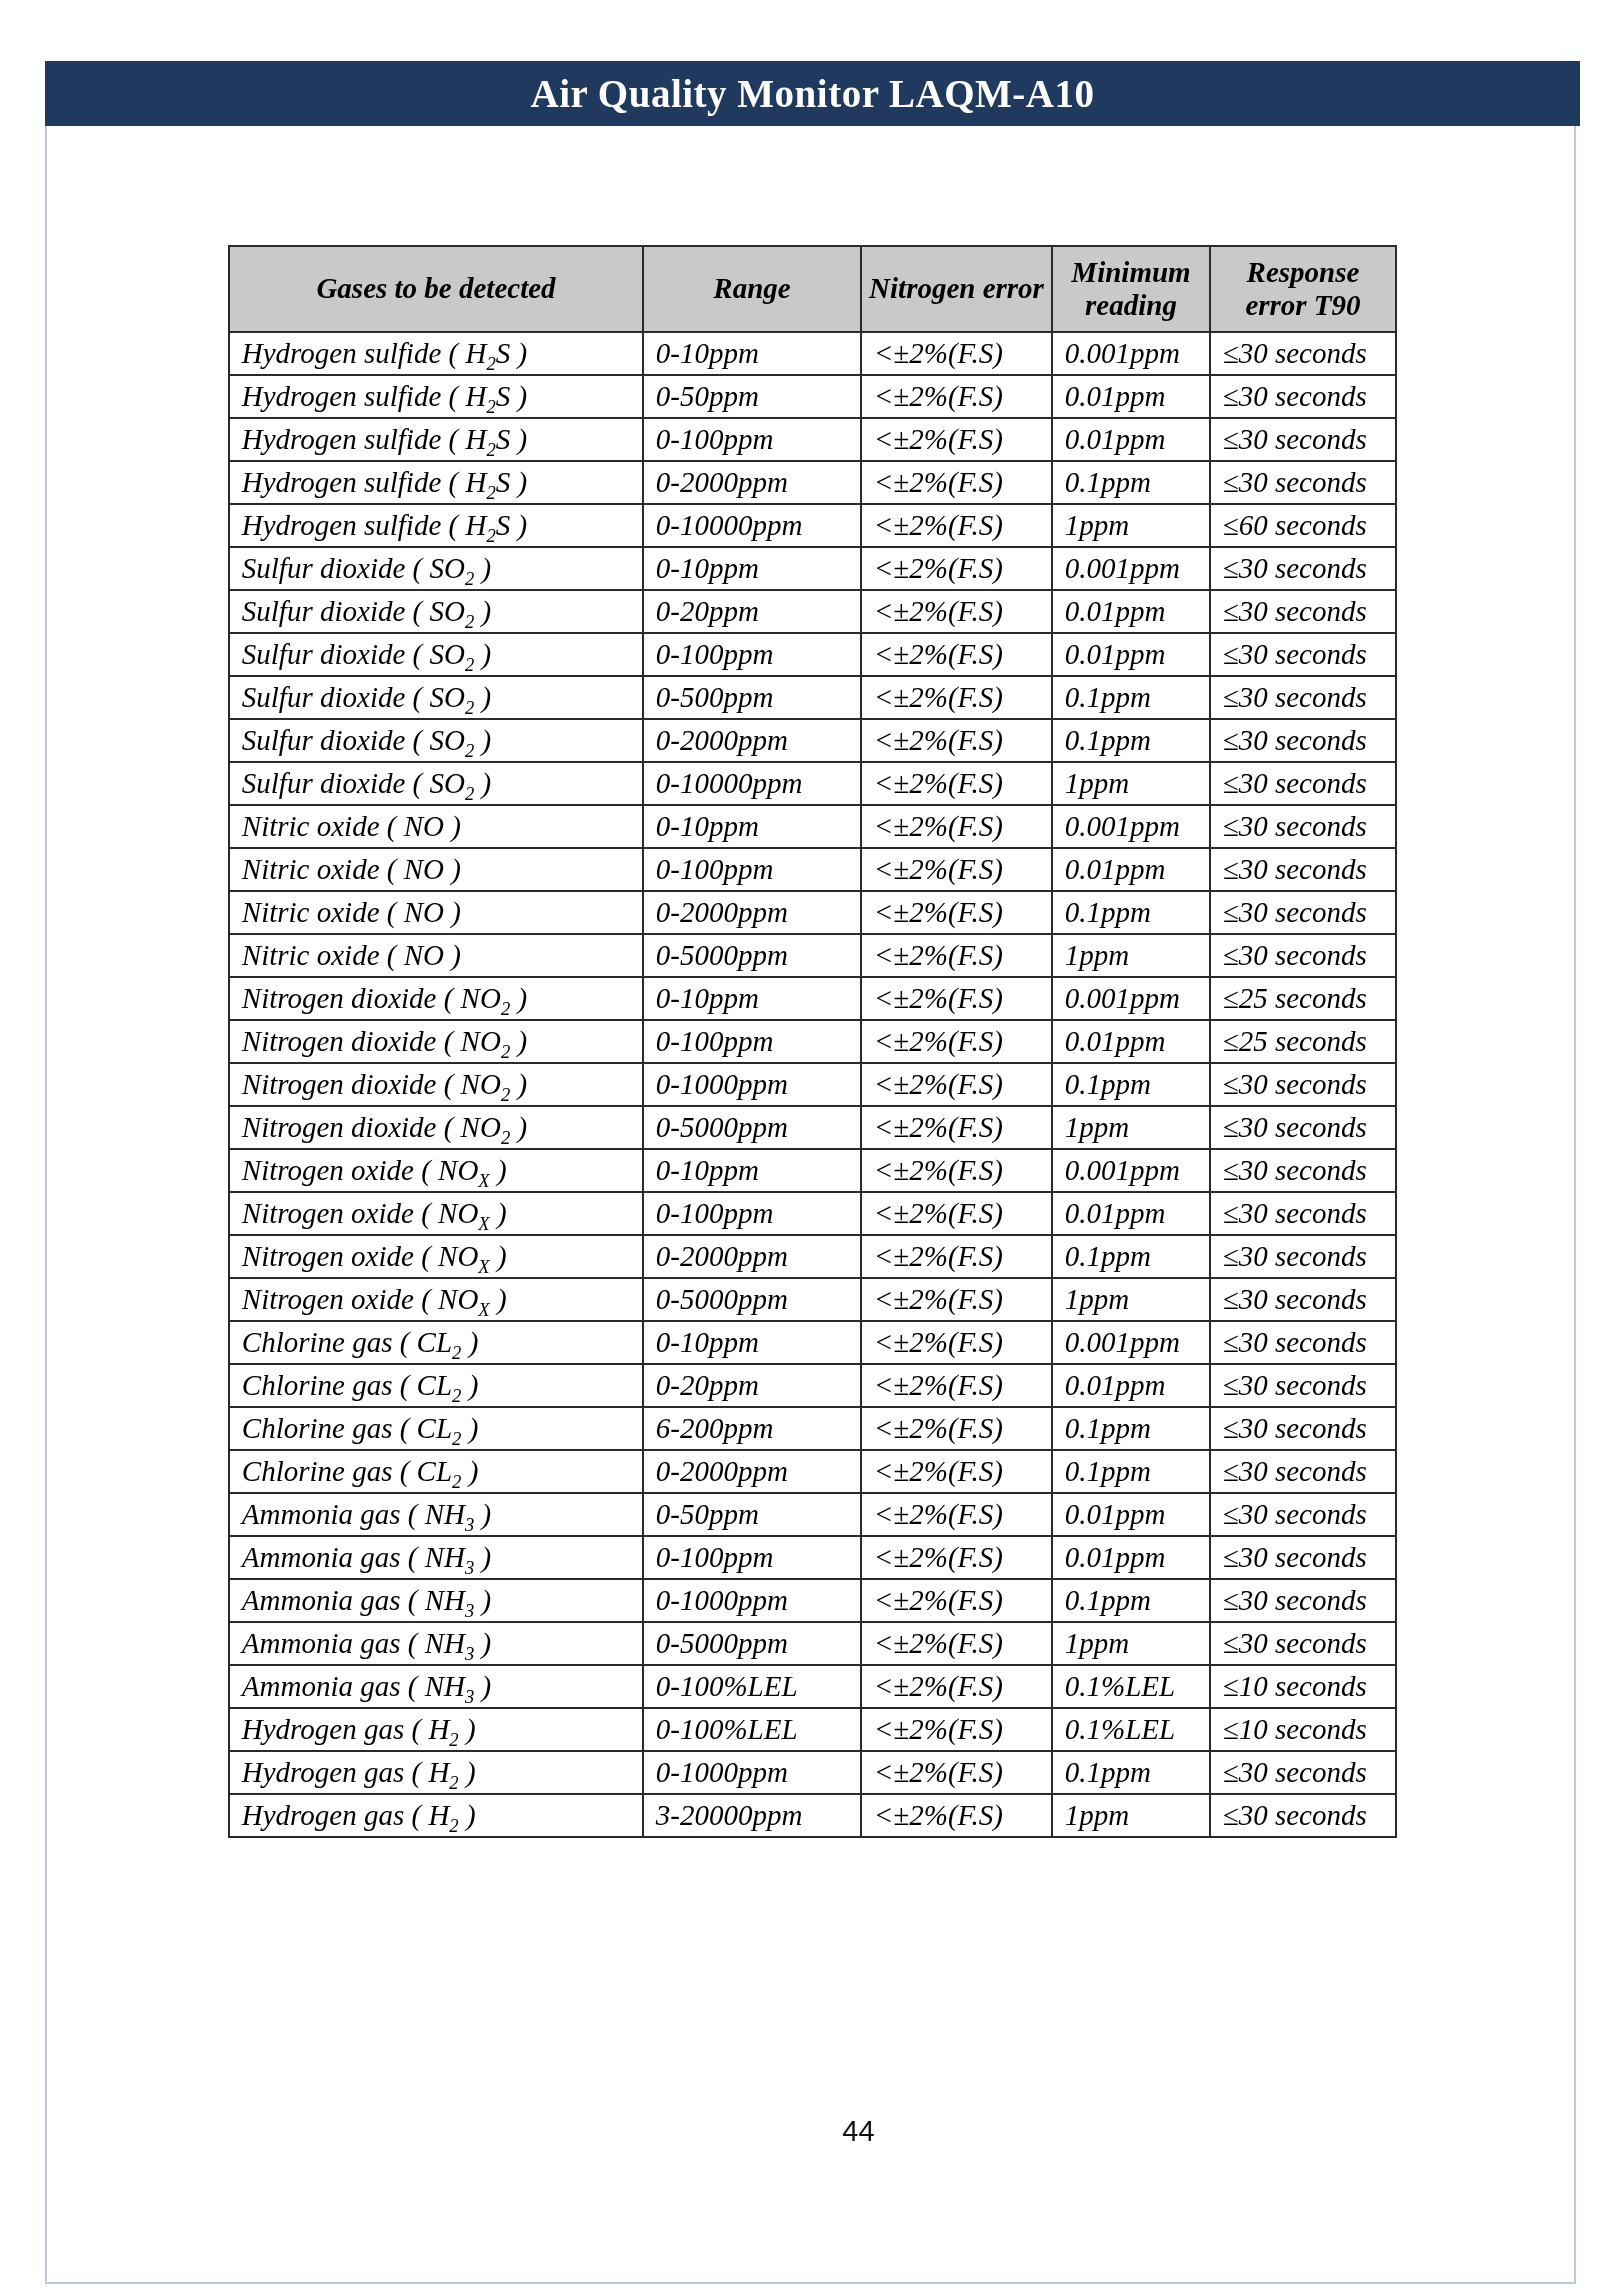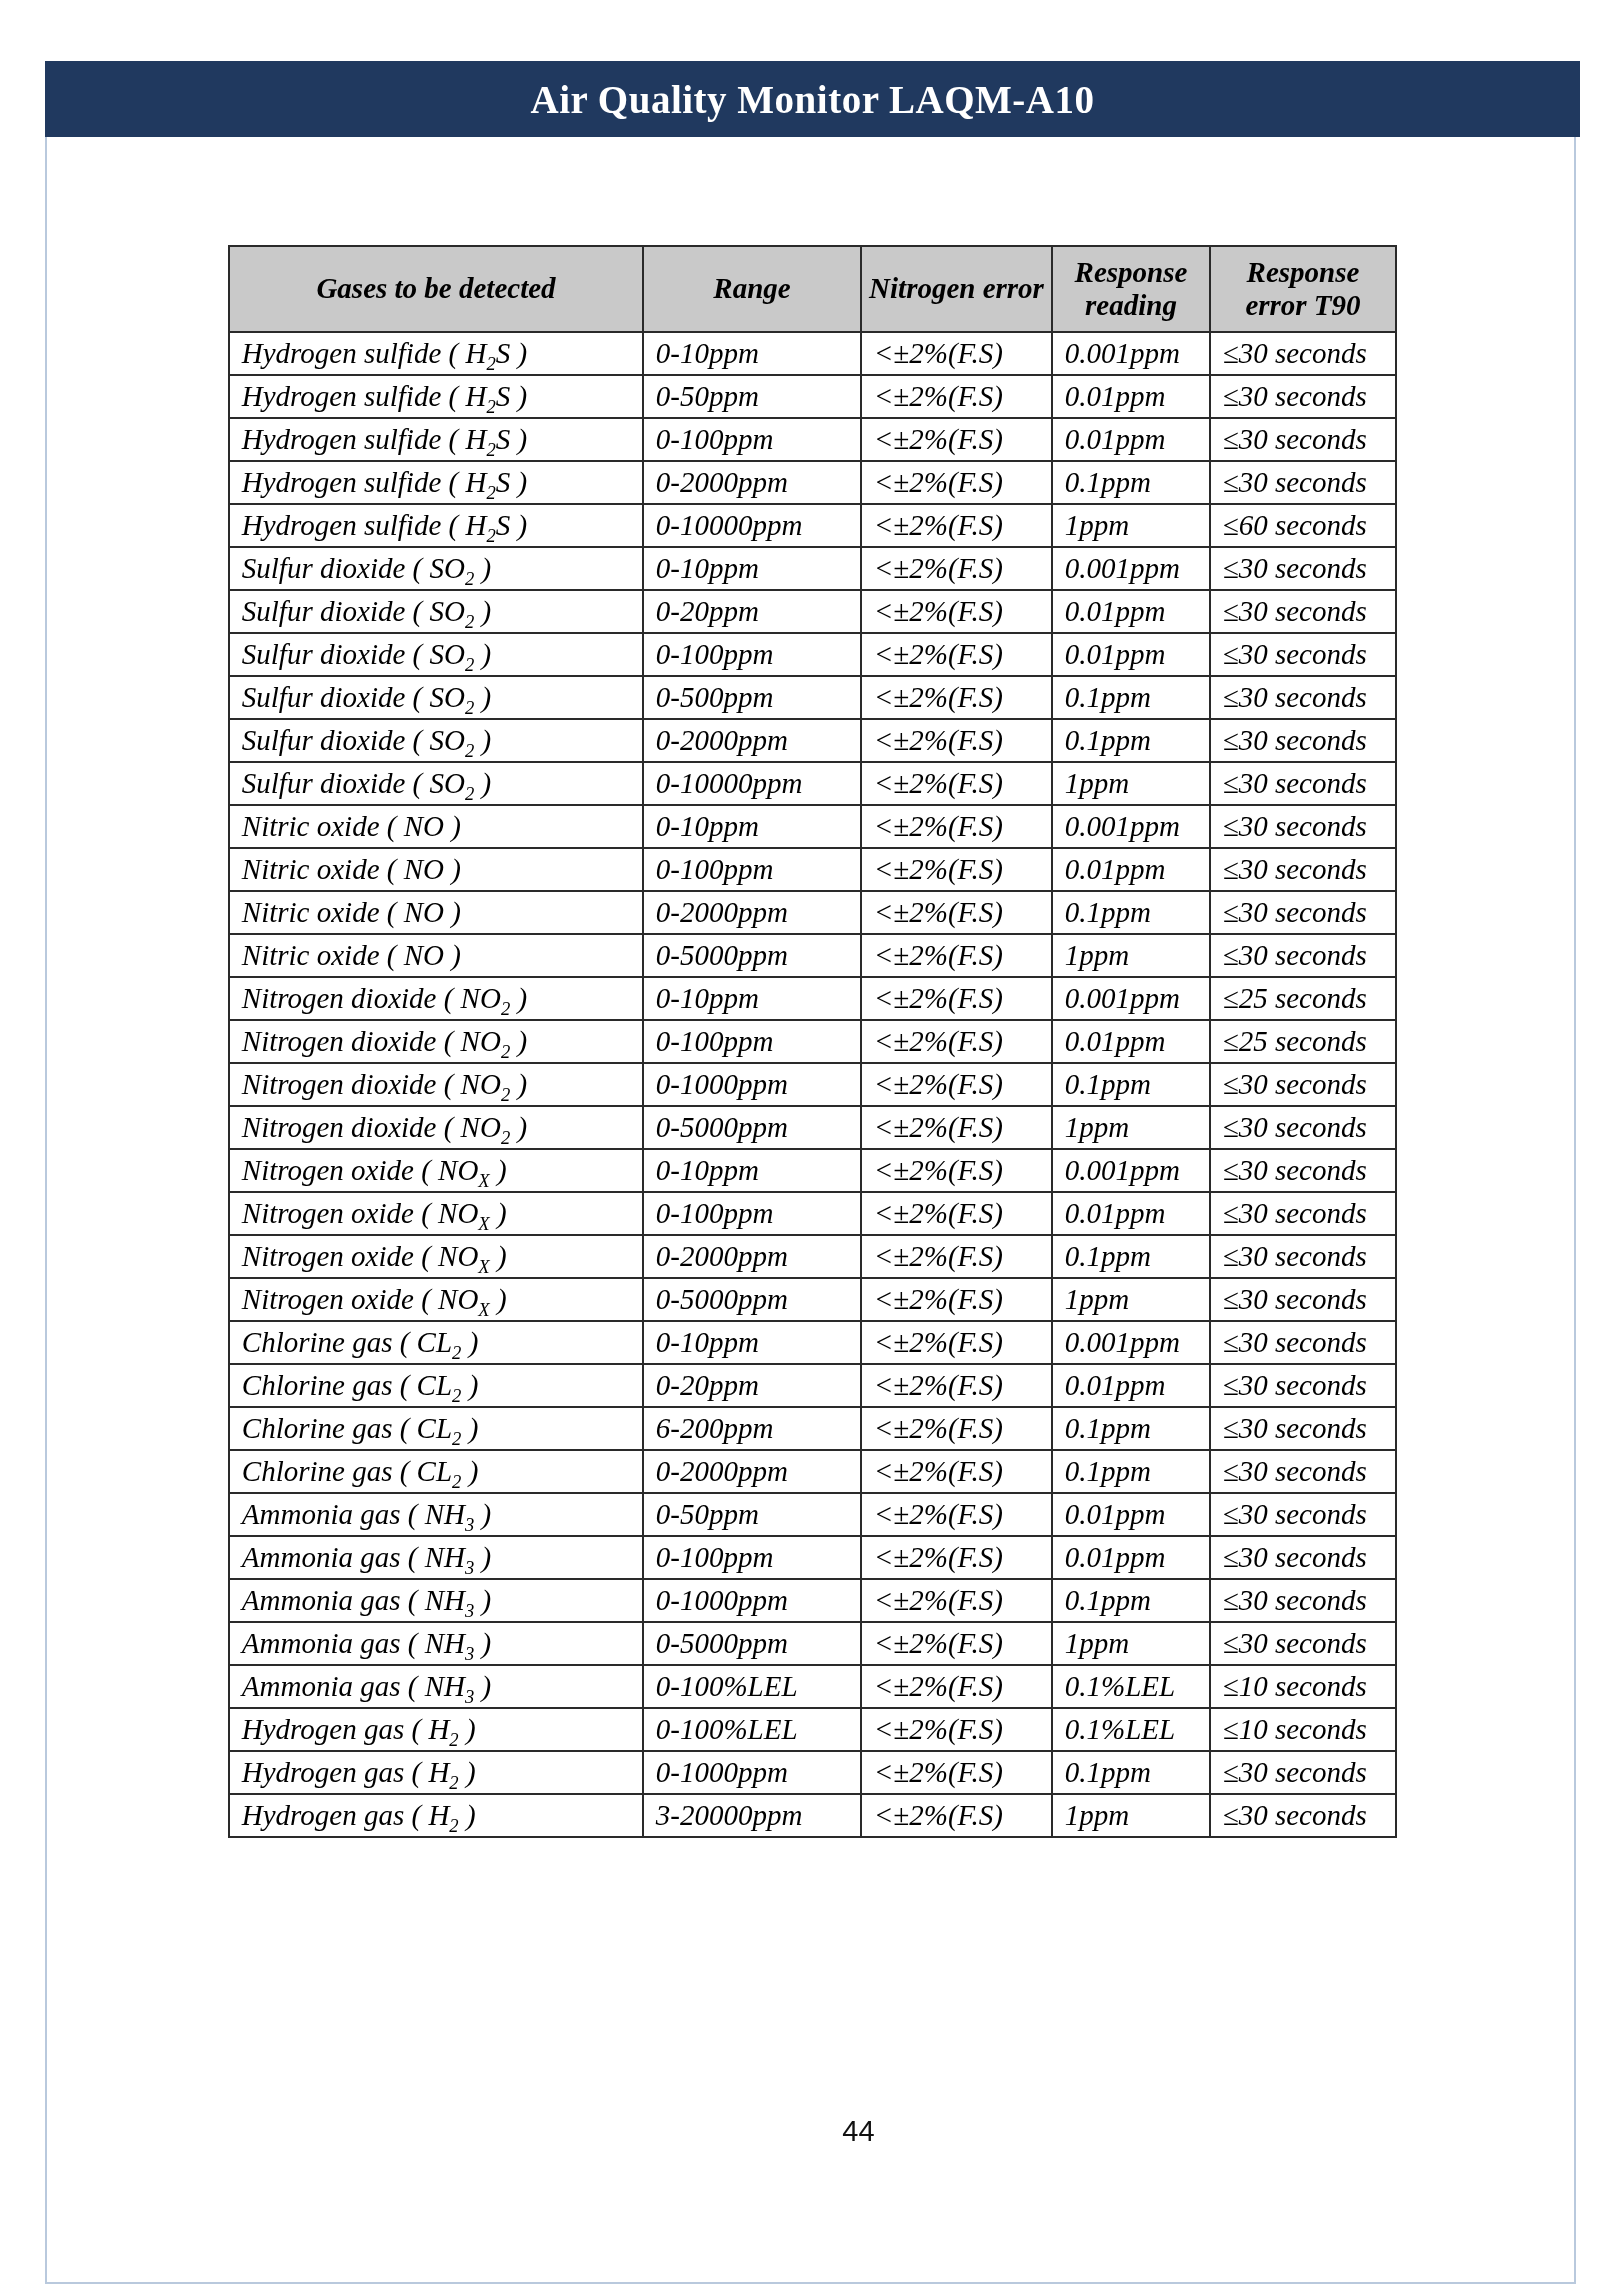--- a/index.html
+++ b/index.html
@@ -26,21 +26,21 @@
     border: 2px solid #b9c9dd;
     box-sizing: border-box;
   }
 
   
   .title-bar {
     position: absolute;
     left: 45px;
     top: 61px;
     width: 1535px;
-    height: 76px;
+    height: 65px;
     background: #20395f;
     display: flex;
     align-items: center;
     justify-content: center;
     box-sizing: border-box;
   }
   .title-text {
     color: #ffffff;
     font-size: 39px;
     font-weight: bold;
@@ -114,21 +114,21 @@
     <col style="width:218px">
     <col style="width:191px">
     <col style="width:158px">
     <col style="width:186px">
   </colgroup>
   <thead>
     <tr>
       <th>Gases to be detected</th>
       <th>Range</th>
       <th>Nitrogen error</th>
-      <th>Response reading</th>
+      <th>Minimum reading</th>
       <th>Response error T90</th>
     </tr>
   </thead>
   <tbody>
   <tr>
     <td><span class="g-base">Hydrogen sulfide ( H</span><sub class="g-sub">2</sub><span class="g-rest">S )</span></td>
     <td class="c-range">0-10ppm</td>
     <td class="c-error">&lt;±2%(F.S)</td>
     <td class="c-min">0.001ppm</td>
     <td class="c-resp">≤30 seconds</td>

